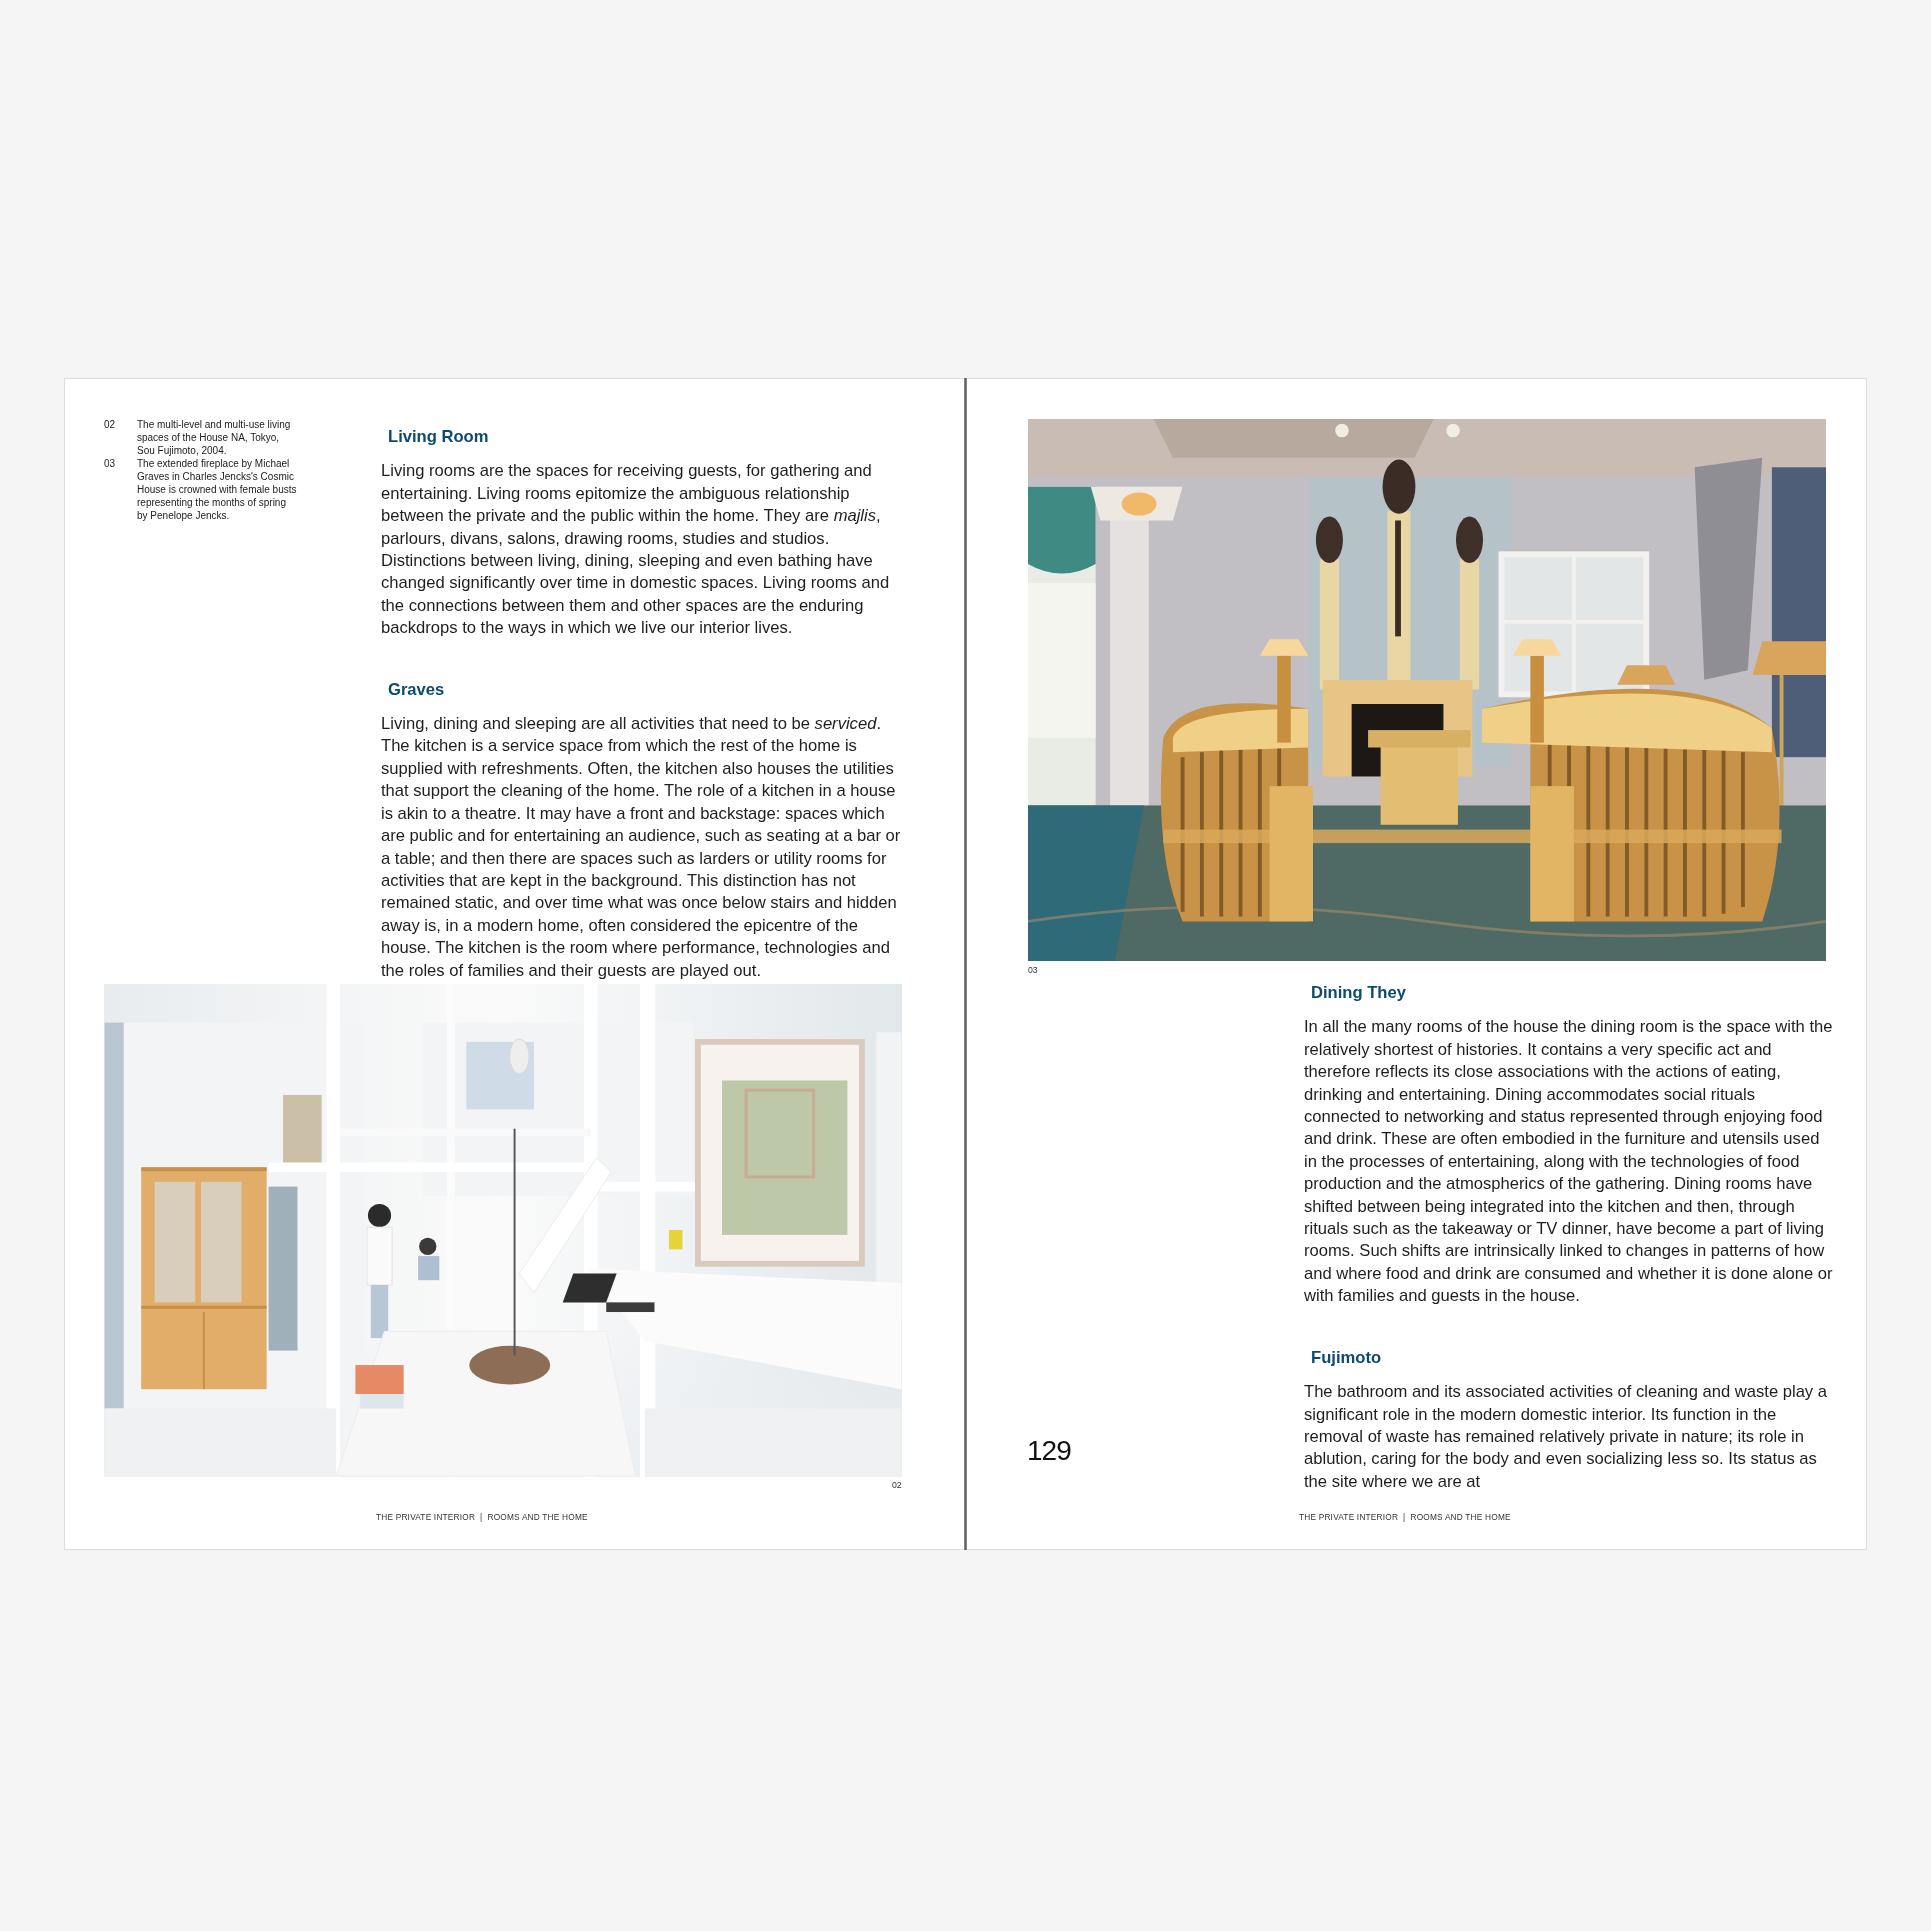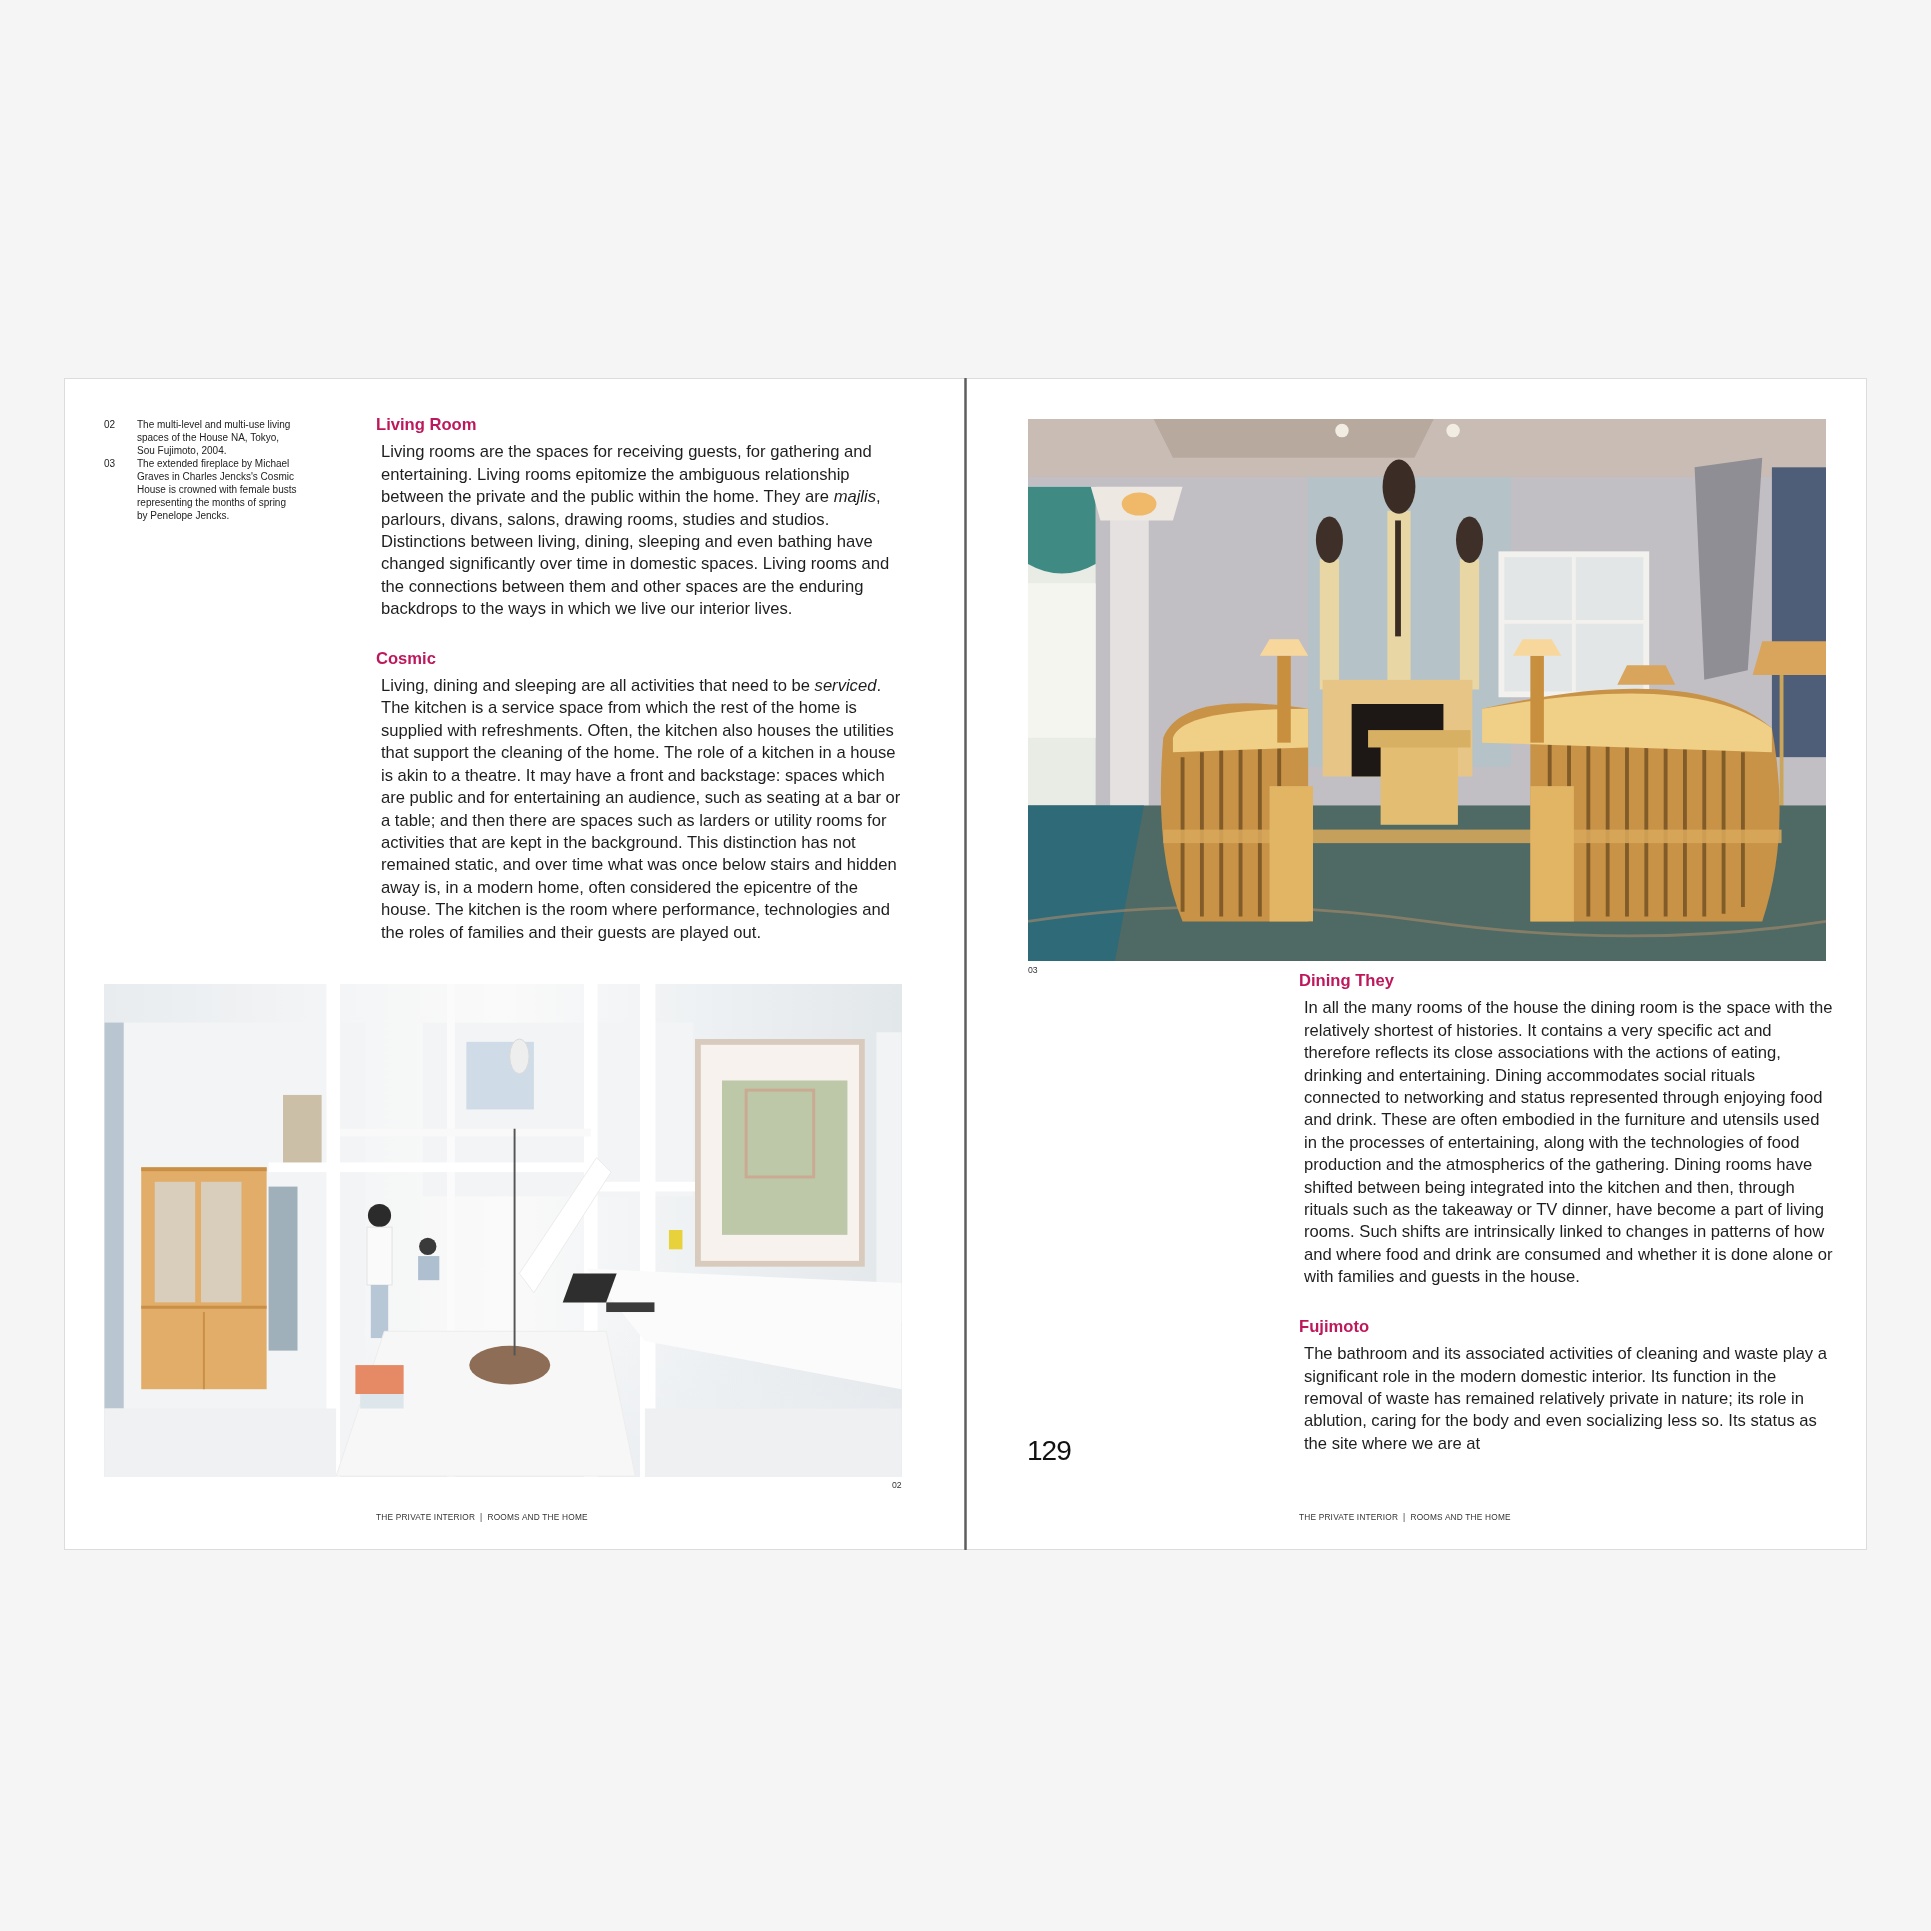--- a/index.html
+++ b/index.html
@@ -19,21 +19,21 @@
     position: absolute; left: 964px; top: 378px; width: 2.9px; height: 1172px;
     background: linear-gradient(to right, #9a9a9a, #5e5e5e, #9a9a9a);
   }
   
   .captions { position: absolute; left: 104px; top: 418px; width: 193px; }
   .cap { display: flex; font-size: 10px; line-height: 13px; color: #222; }
   .cap-num { width: 33px; flex: none; }
   .cap-text { flex: 1; }
   
   .textblock { position: absolute; font-size: 16.6px; line-height: 22.4px; color: #1e1e1e; }
-  .textblock h3 { margin: 0; font-size: 16.6px; font-weight: bold; line-height: 22.4px; color: #be185d; }
+  .textblock h3 { margin: 12px; font-size: 16.6px; font-weight: bold; line-height: 22.4px; color: #0c4a6e; }
   .textblock p { margin: 5px; }
   .textblock .gap { height: 22px; }
   .left-text { left: 376px; top: 414px; width: 541px; }
   .right-text { left: 1299px; top: 970px; width: 541px; }
   em { font-style: italic; }
   
   .photo { position: absolute; overflow: hidden; }
   .photo-02 {
     left: 104px; top: 984px; width: 798px; height: 493px;
     background:
@@ -66,21 +66,21 @@
   <div class="cap">
     <span class="cap-num">03</span>
     <span class="cap-text">The extended fireplace by Michael Graves in Charles Jencks's Cosmic House is crowned with female busts representing the months of spring by Penelope Jencks.</span>
   </div>
 </div>
 
 <div class="textblock left-text">
   <h3>Living Room</h3>
   <p><span>Living rooms are the spaces for receiving guests, for gathering and entertaining. Living rooms epitomize the ambiguous relationship between the private and the public within the home. They are </span><em>majlis</em><span>, parlours, divans, salons, drawing rooms, studies and studios. Distinctions between living, dining, sleeping and even bathing have changed significantly over time in domestic spaces. Living rooms and the connections between them and other spaces are the enduring backdrops to the ways in which we live our interior lives.</span></p>
   <div class="gap"></div>
-  <h3>Cosmic</h3>
+  <h3>Graves</h3>
   <p><span>Living, dining and sleeping are all activities that need to be </span><em>serviced</em><span>. The kitchen is a service space from which the rest of the home is supplied with refreshments. Often, the kitchen also houses the utilities that support the cleaning of the home. The role of a kitchen in a house is akin to a theatre. It may have a front and backstage: spaces which are public and for entertaining an audience, such as seating at a bar or a table; and then there are spaces such as larders or utility rooms for activities that are kept in the background. This distinction has not remained static, and over time what was once below stairs and hidden away is, in a modern home, often considered the epicentre of the house. The kitchen is the room where performance, technologies and the roles of families and their guests are played out.</span></p>
 </div>
 
 <div class="photo photo-02" title="House NA interior, white multi-level shelving spaces with people, wooden cabinet, laptop on desk">
   <svg width="798" height="493" viewBox="0 0 826 511">
 
     <rect x="330" y="40" width="280" height="180" fill="#f2f4f6"></rect>
     <rect x="375" y="60" width="70" height="70" fill="#cfdbe6"></rect>
 
     <rect x="0" y="40" width="20" height="400" fill="#b9c6d1"></rect>

